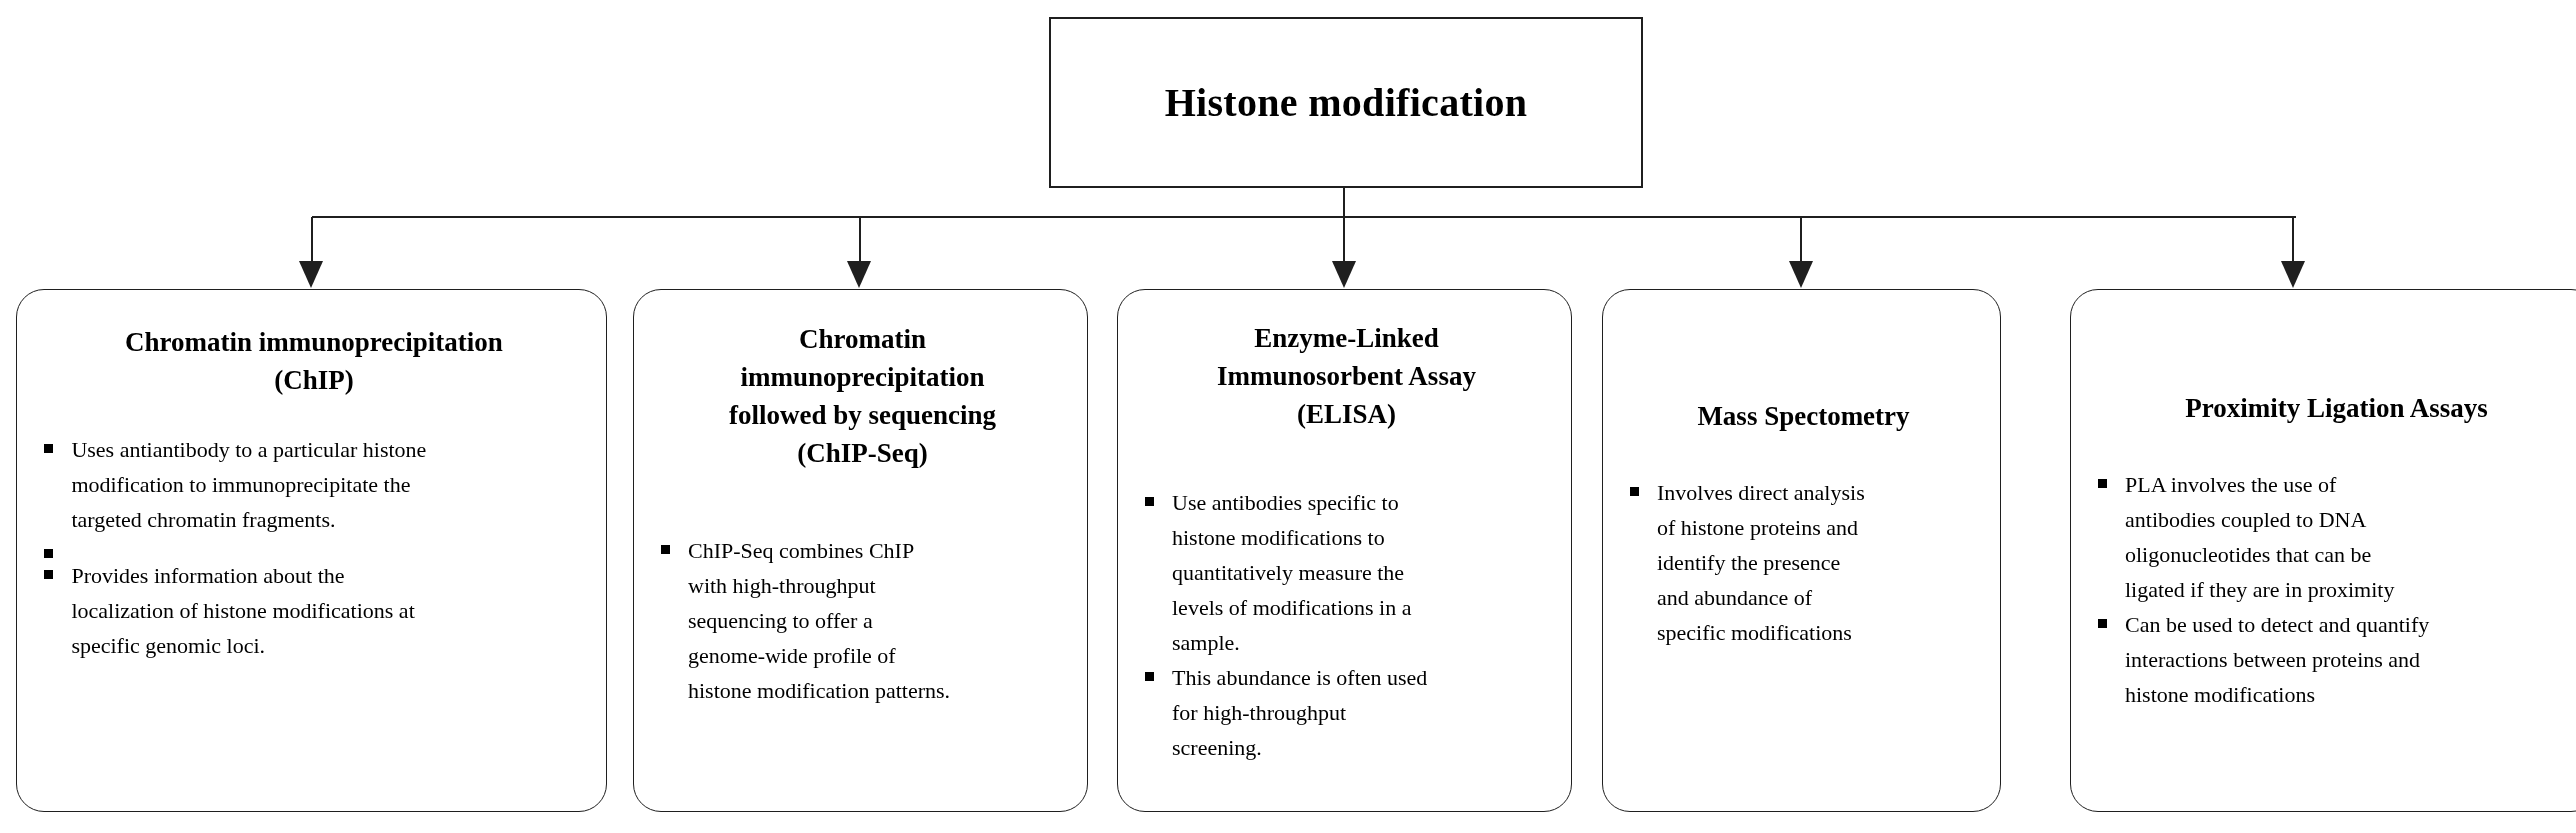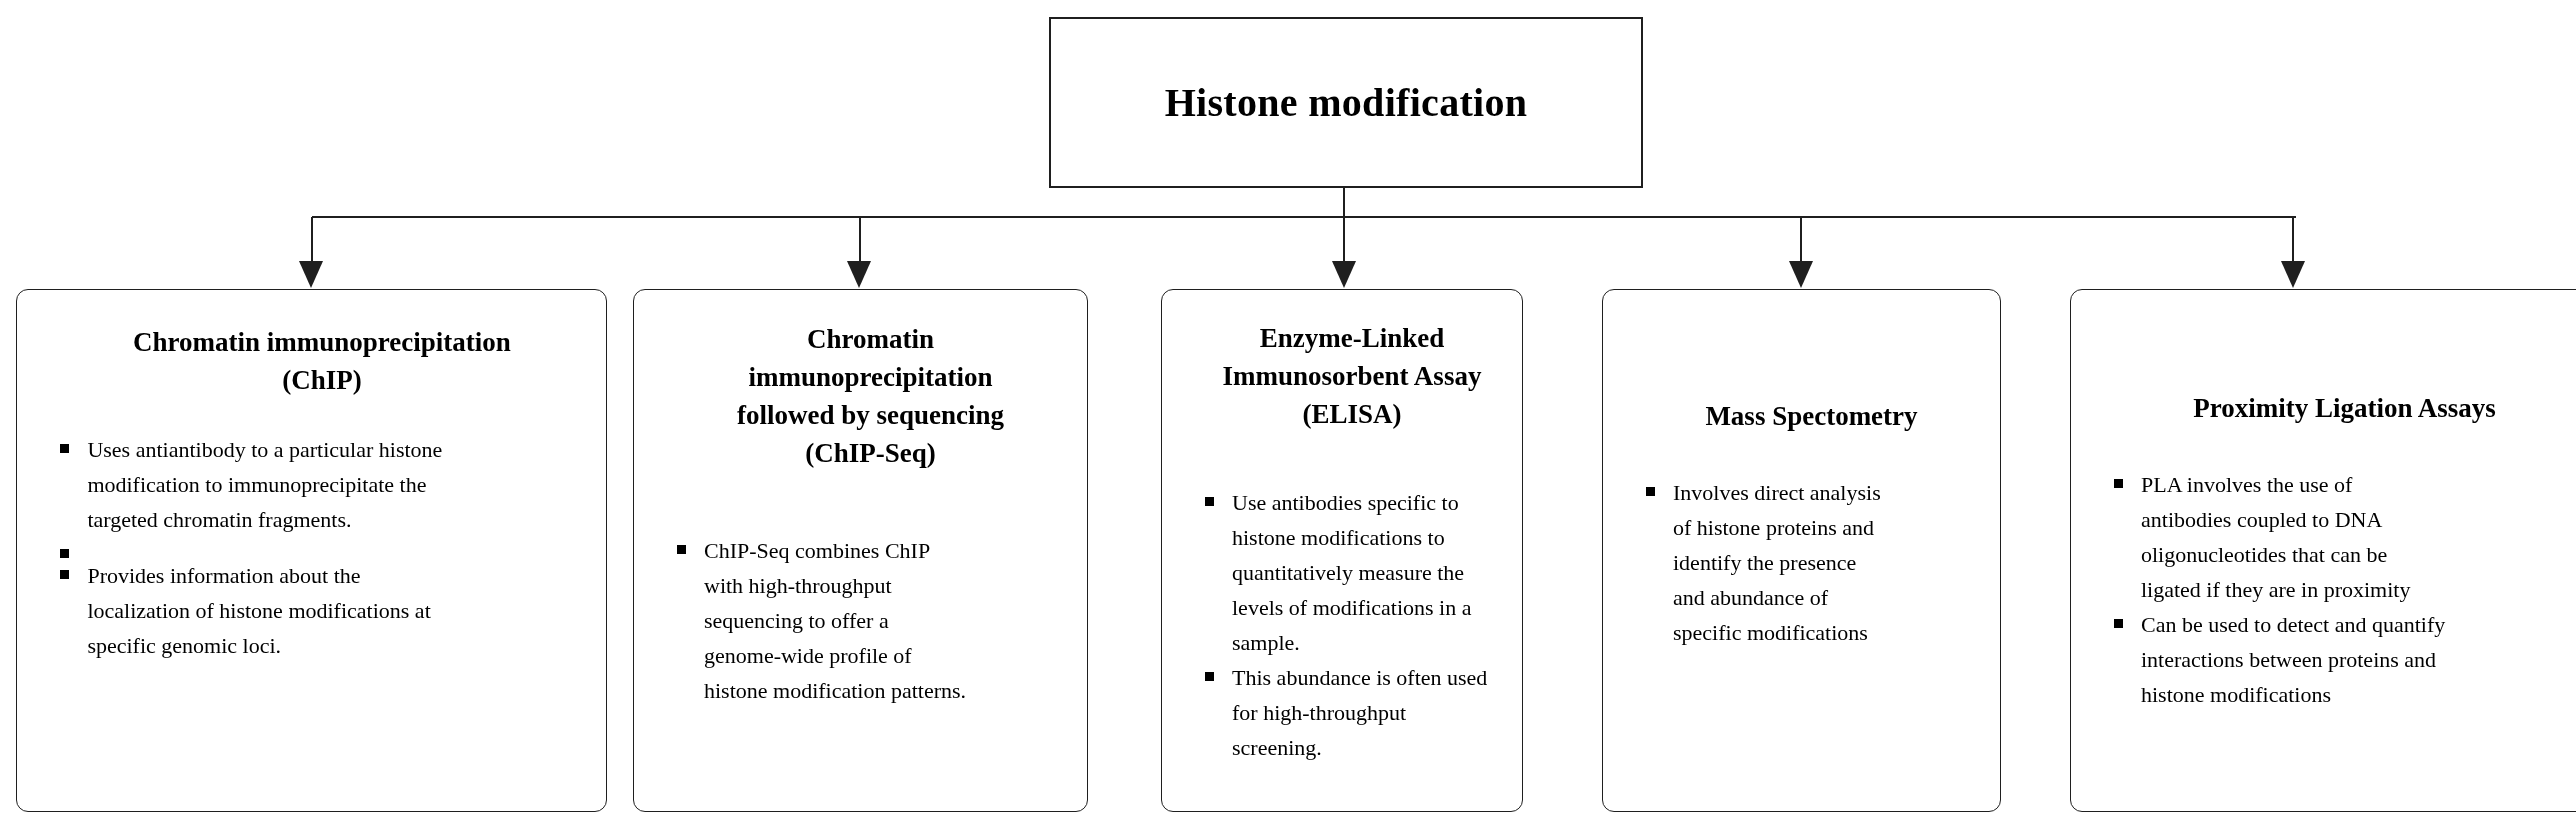--- a/index.html
+++ b/index.html
@@ -65,30 +65,30 @@
   .ah-3 { left: 1332px; }
   .ah-4 { left: 1789px; }
   .ah-5 { left: 2281px; }
 
   
   .node-box {
     position: absolute;
     top: 289px;
     height: 523px;
     border: 1.8px solid #1f1f1f;
-    border-radius: 12px;
+    border-radius: 28px;
     box-sizing: border-box;
     background: #ffffff;
-    padding-left: 43px;
+    padding-left: 27px;
     padding-right: 23px;
     overflow: hidden;
   }
   .box-1 { left: 16.4px;   width: 591px; padding-top: 33px; }
   .box-2 { left: 633px; width: 455px; padding-top: 30px; }
-  .box-3 { left: 1161px; width: 362px; padding-top: 29px; }
+  .box-3 { left: 1117px; width: 455px; padding-top: 29px; }
   .box-4 { left: 1602px; width: 399px; padding-top: 107px; }
   .box-5 { left: 2029px; width: 529px; padding-top: 99px; margin-left: 41px; }
 
   .box-title {
     font-size: 27px;
     font-weight: bold;
     line-height: 38px;
     text-align: center;
     white-space: pre-line;
   }

